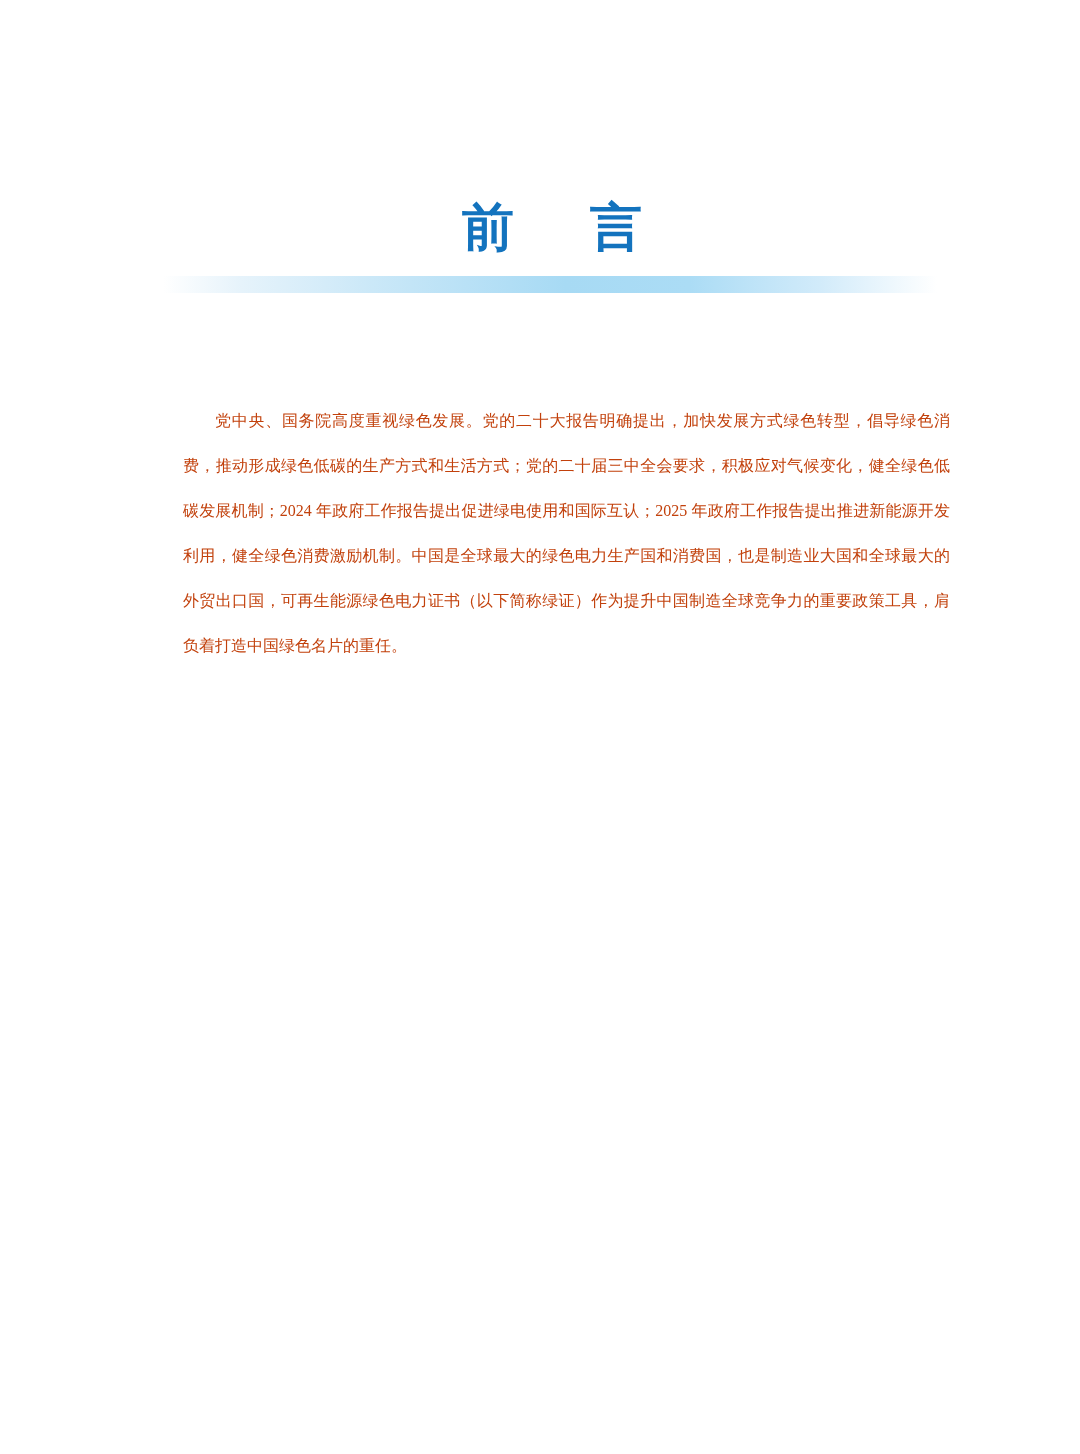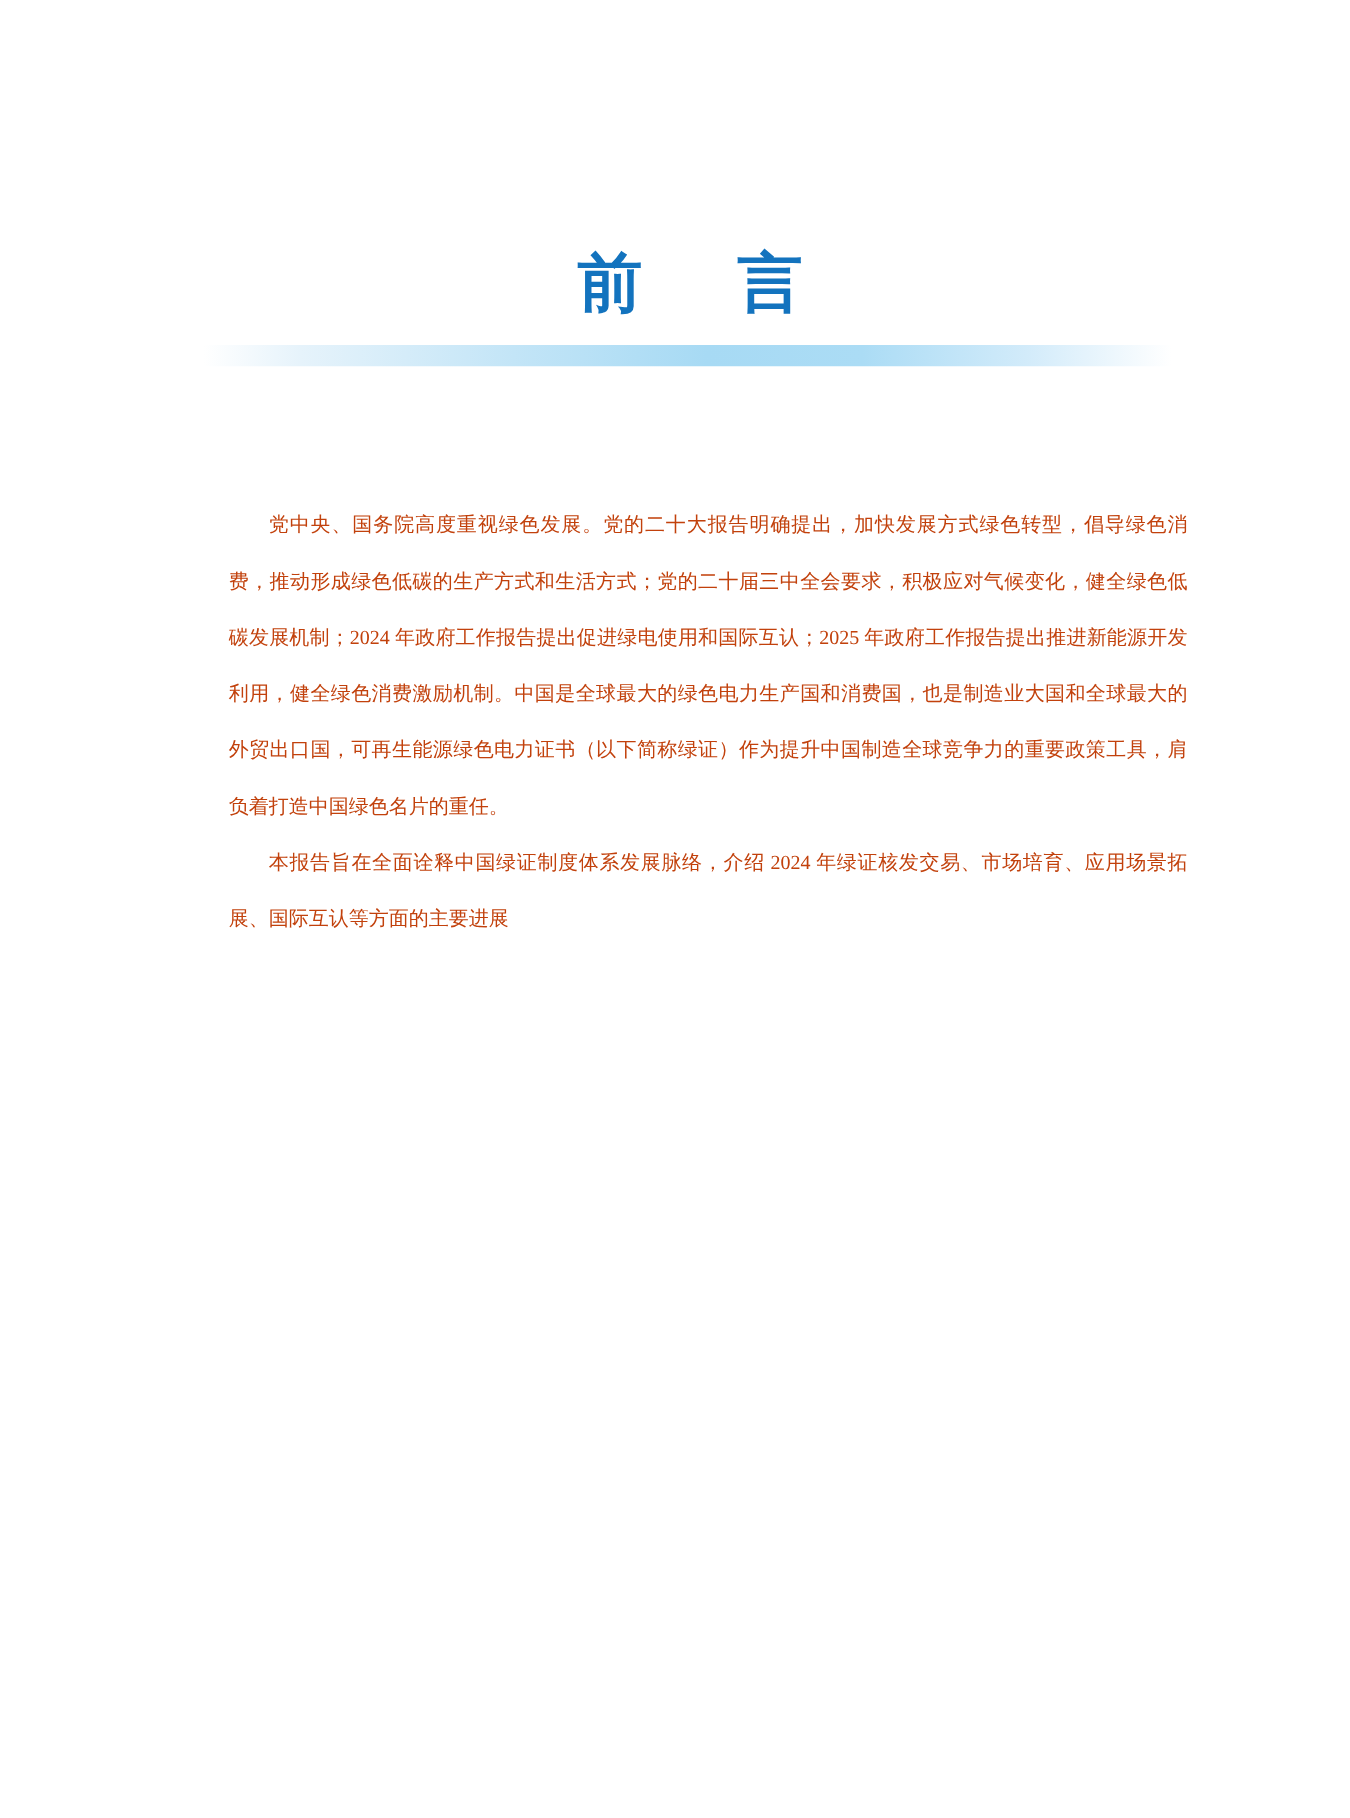--- a/index.html
+++ b/index.html
@@ -71,16 +71,15 @@
 
   <h1 class="title">
     <span>前</span>
     <span>言</span>
   </h1>
 
   <div class="divider"></div>
 
   <div class="content">
     <p>党中央、国务院高度重视绿色发展。党的二十大报告明确提出，加快发展方式绿色转型，倡导绿色消费，推动形成绿色低碳的生产方式和生活方式；党的二十届三中全会要求，积极应对气候变化，健全绿色低碳发展机制；2024 年政府工作报告提出促进绿电使用和国际互认；2025 年政府工作报告提出推进新能源开发利用，健全绿色消费激励机制。中国是全球最大的绿色电力生产国和消费国，也是制造业大国和全球最大的外贸出口国，可再生能源绿色电力证书（以下简称绿证）作为提升中国制造全球竞争力的重要政策工具，肩负着打造中国绿色名片的重任。</p>
-    <p>本报告旨在全面诠释中国绿证制度体系发展脉络，介绍 2024 年绿证核发交易、市场培育、应用场景拓展、国际互认等方面的主要进展</p>
   </div>
 
 </div>
 
 </body></html>

